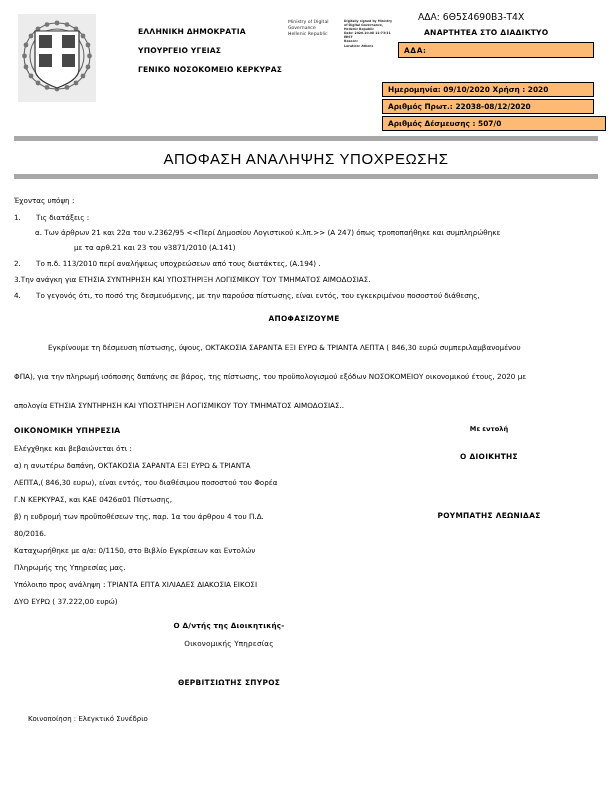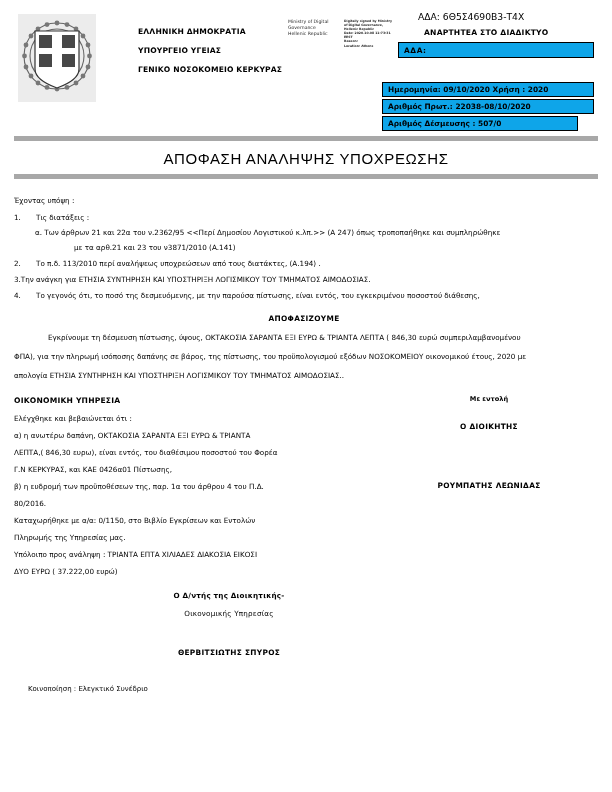--- a/index.html
+++ b/index.html
@@ -92,21 +92,21 @@
     white-space: nowrap;
   }
 
   .box {
     position: absolute;
     border: 1px solid #000000;
     box-sizing: border-box;
     font-size: 7.4px;
     font-weight: bold;
     padding: 2px 5px;
-    background: #0ea5e9;
+    background: #fdba74;
     white-space: nowrap;
     display: flex;
     align-items: center;
   }
   .box-ada {
     left: 398px;
     top: 42px;
     width: 196px;
     height: 16px;
     letter-spacing: 0.6px;
@@ -119,21 +119,21 @@
   }
   .box-prot {
     left: 382px;
     top: 99px;
     width: 212px;
     height: 15px;
   }
   .box-desm {
     left: 382px;
     top: 116px;
-    width: 196px;
+    width: 224px;
     height: 15px;
   }
 
   
   .rule {
     height: 5px;
     background: #a8a8a8;
     margin: 0 14px;
   }
   .rule-top { margin-top: 8px; }
@@ -169,21 +169,21 @@
   .plain-item { margin-top: 1px; }
 
   .apofasizoume {
     text-align: center;
     font-weight: bold;
     font-size: 7.4px;
     letter-spacing: 0.3px;
     margin-top: 8px;
   }
   .approve-p {
-    margin-top: 4px;
+    margin-top: 14px;
     text-align: left;
   }
   .approve-p .indent { padding-left: 34px; display: inline; }
 
   
   .cols {
     position: relative;
     margin-top: 9px;
     min-height: 170px;
   }
@@ -300,21 +300,21 @@
       </div>
     </div>
 
     <div class="ada-top">ΑΔΑ: 6Θ5Σ4690Β3-Τ4Χ</div>
     <div class="anartitea">ΑΝΑΡΤΗΤΕΑ ΣΤΟ ΔΙΑΔΙΚΤΥΟ</div>
 
     <div class="box box-ada">
       <span>ΑΔΑ:</span>
     </div>
     <div class="box box-date">Ημερομηνία: 09/10/2020 Χρήση : 2020</div>
-    <div class="box box-prot">Αριθμός Πρωτ.: 22038-08/10/2020</div>
+    <div class="box box-prot">Αριθμός Πρωτ.: 22038-08/12/2020</div>
     <div class="box box-desm">Αριθμός Δέσμευσης : 507/0</div>
   </div>
 
   <div class="rule rule-top"></div>
   <div class="doc-title">ΑΠΟΦΑΣΗ ΑΝΑΛΗΨΗΣ ΥΠΟΧΡΕΩΣΗΣ</div>
   <div class="rule"></div>
 
   <div class="body-wrap">
 
     <div class="lead">Έχοντας υπόψη :</div>

